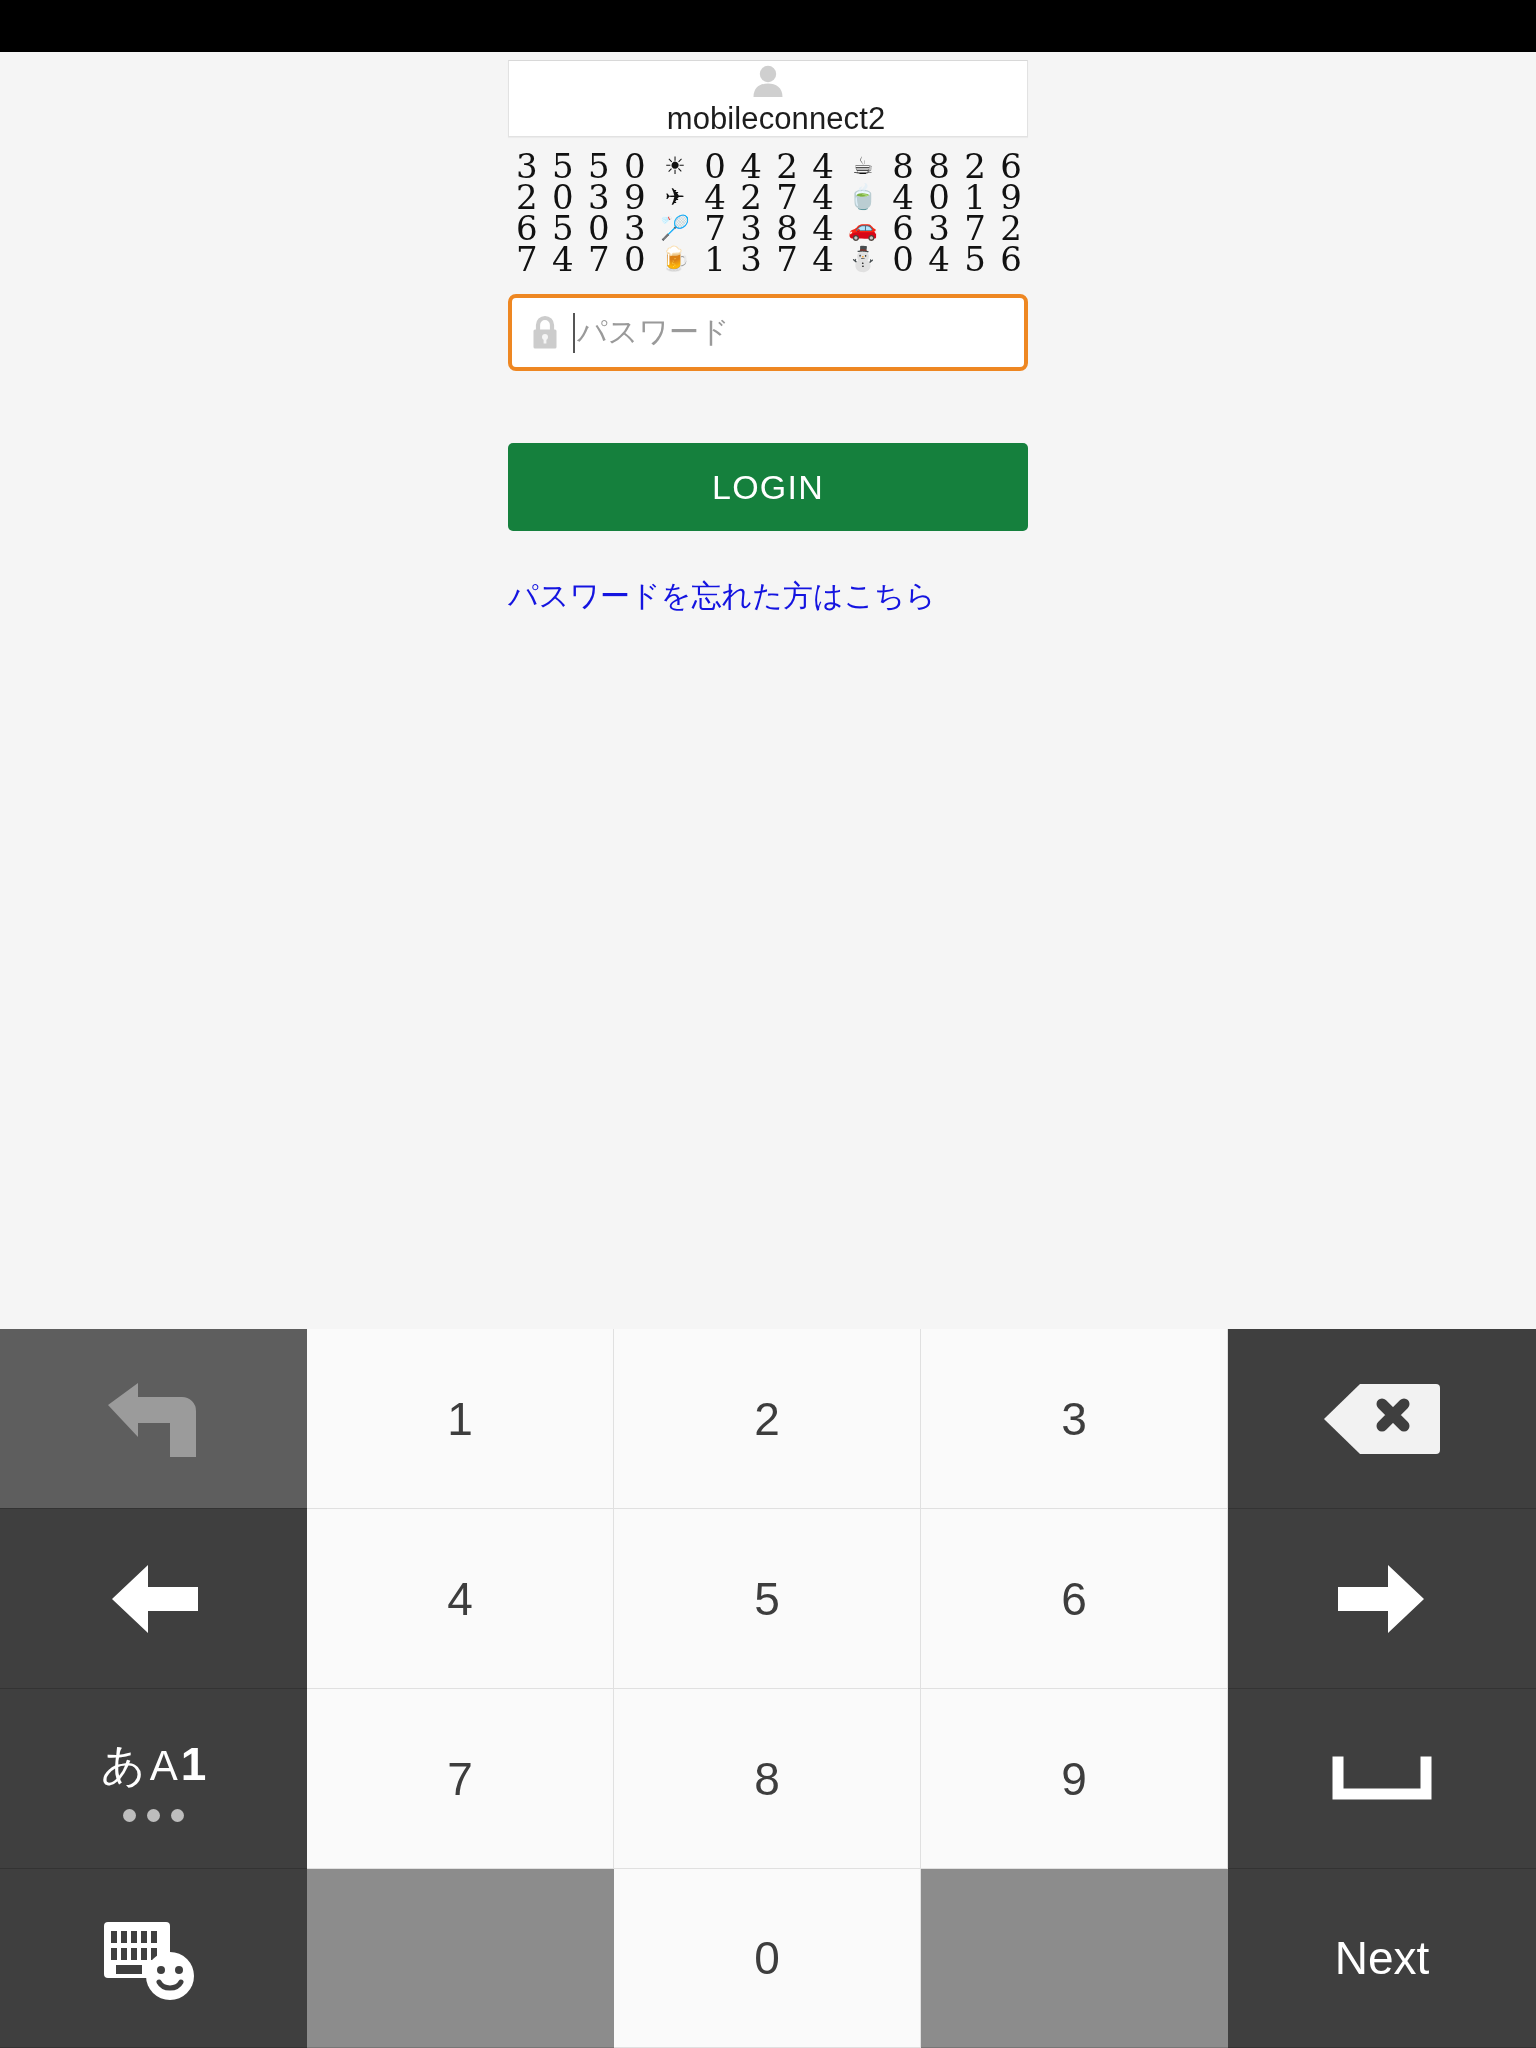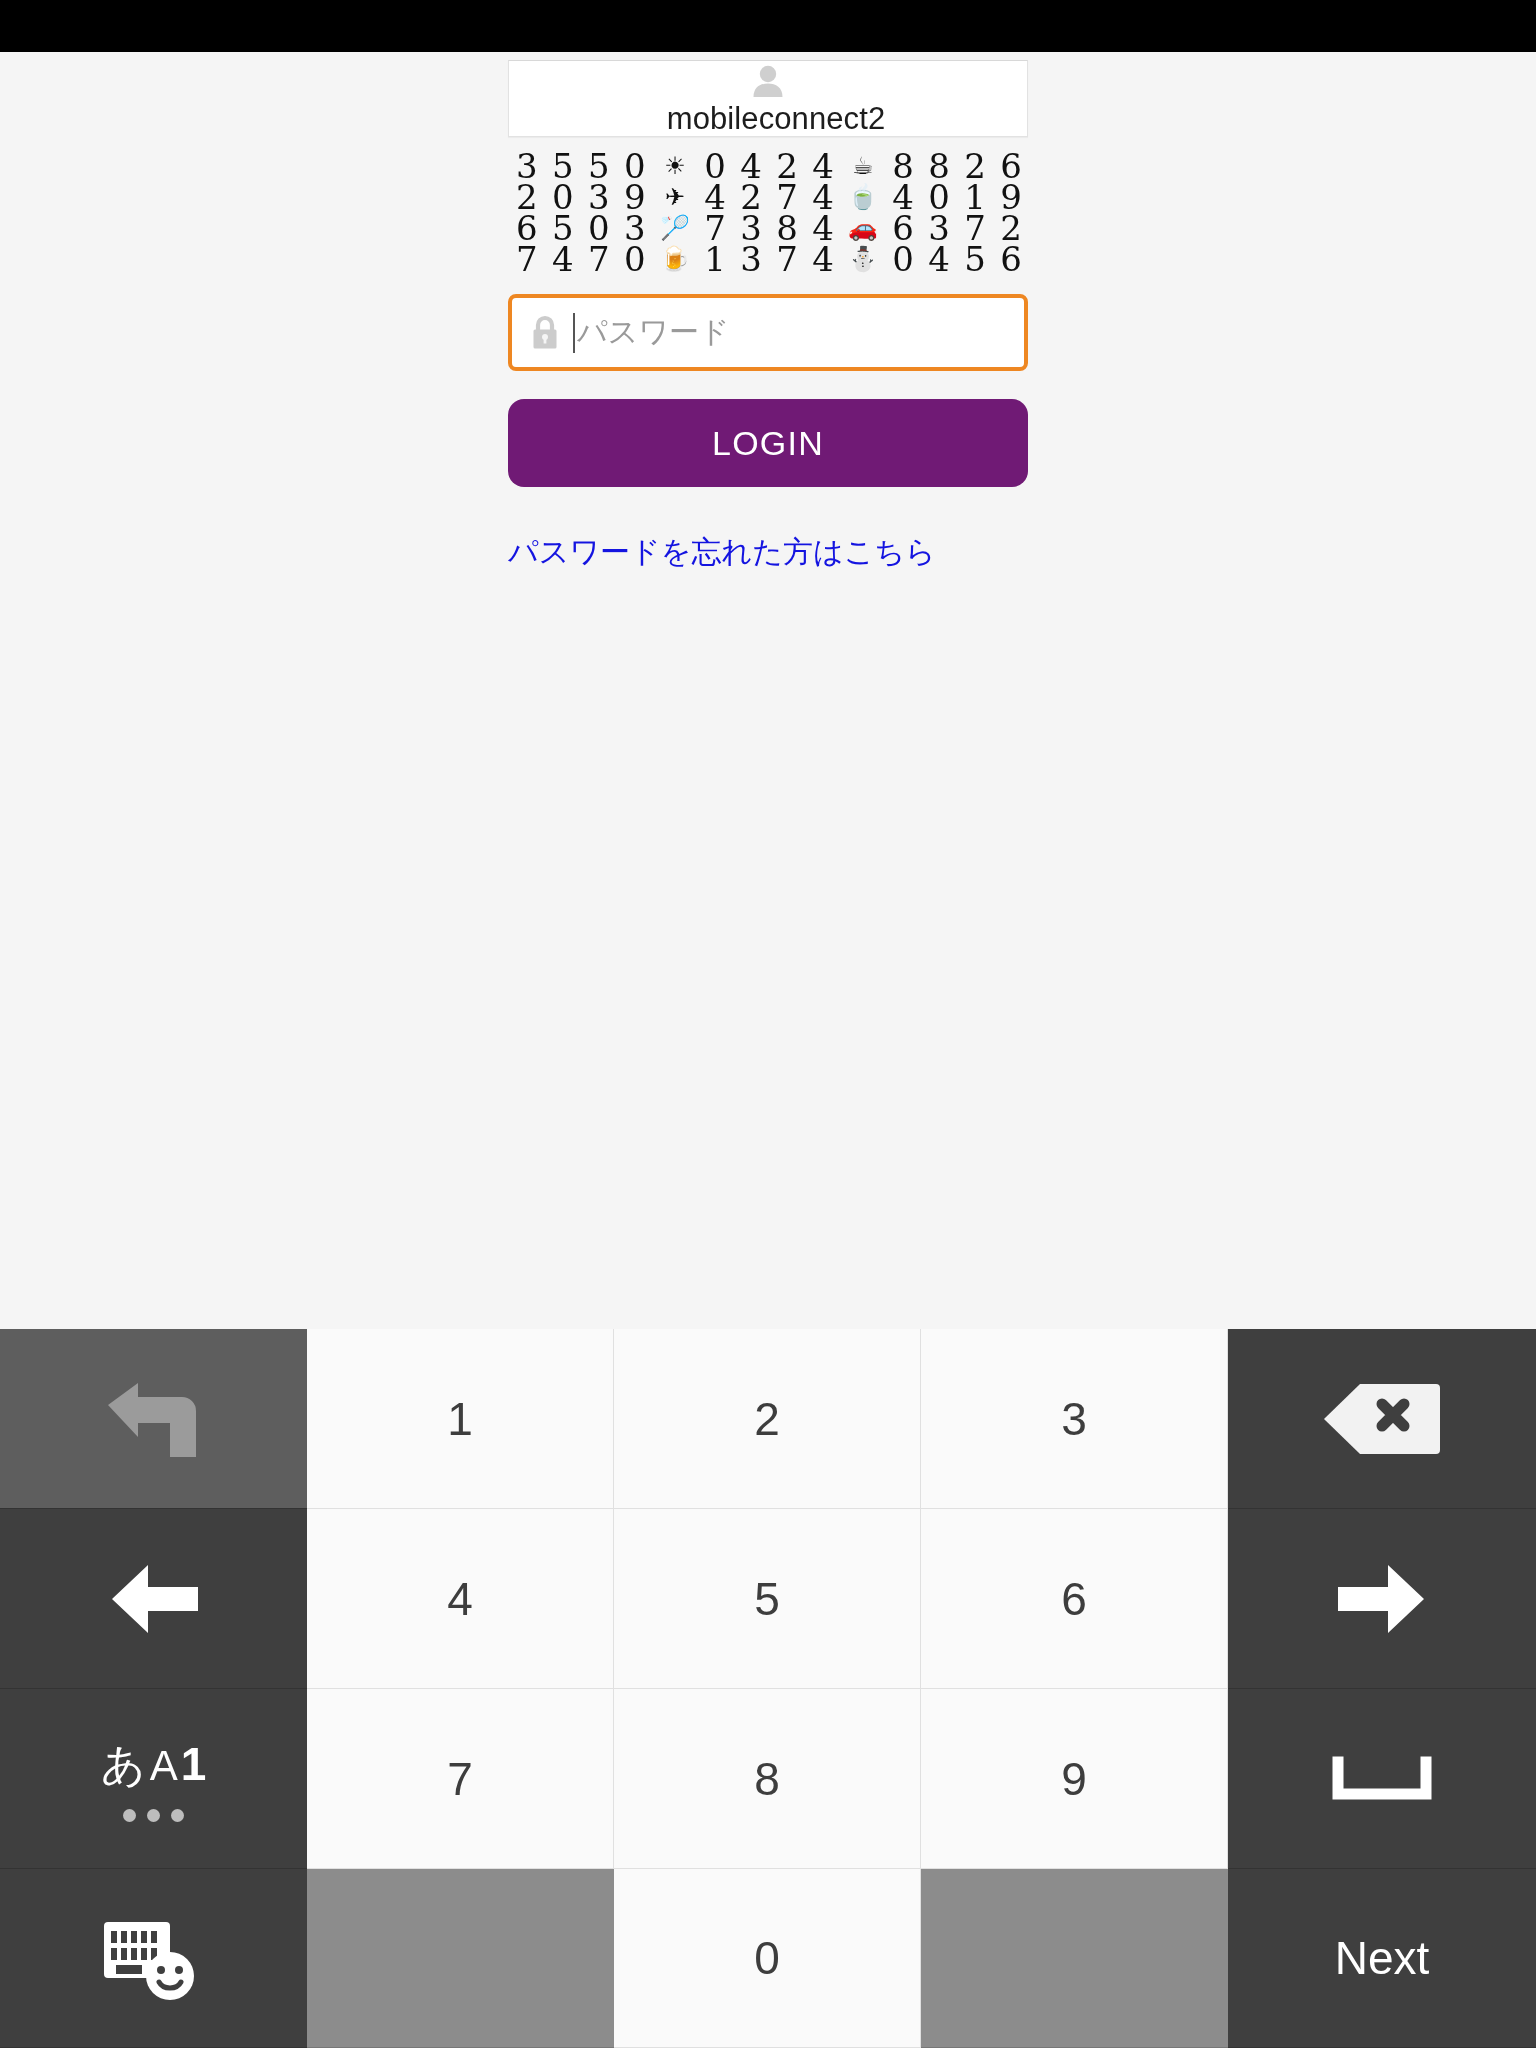--- a/index.html
+++ b/index.html
@@ -82,24 +82,24 @@
     display:flex;align-items:center;justify-content:center;
   }
   #password-field .caret{
     width:2px;height:40px;background:#555;margin-right:2px;
   }
   #password-field .ph{
     font-size:30px;color:#9a9a9a;
   }
   
   #login-button{
-    margin-top:28px;
+    margin-top:72px;
     height:88px;width:520px;
-    background:#701a75;
-    border:none;border-radius:16px;
+    background:#15803d;
+    border:none;border-radius:5px;
     color:#ffffff;
     font-size:34px;
     letter-spacing:1.2px;
     cursor:pointer;
     display:flex;align-items:center;justify-content:center;
   }
   
   #forgot-link{
     margin-top:45px;
     display:block;

